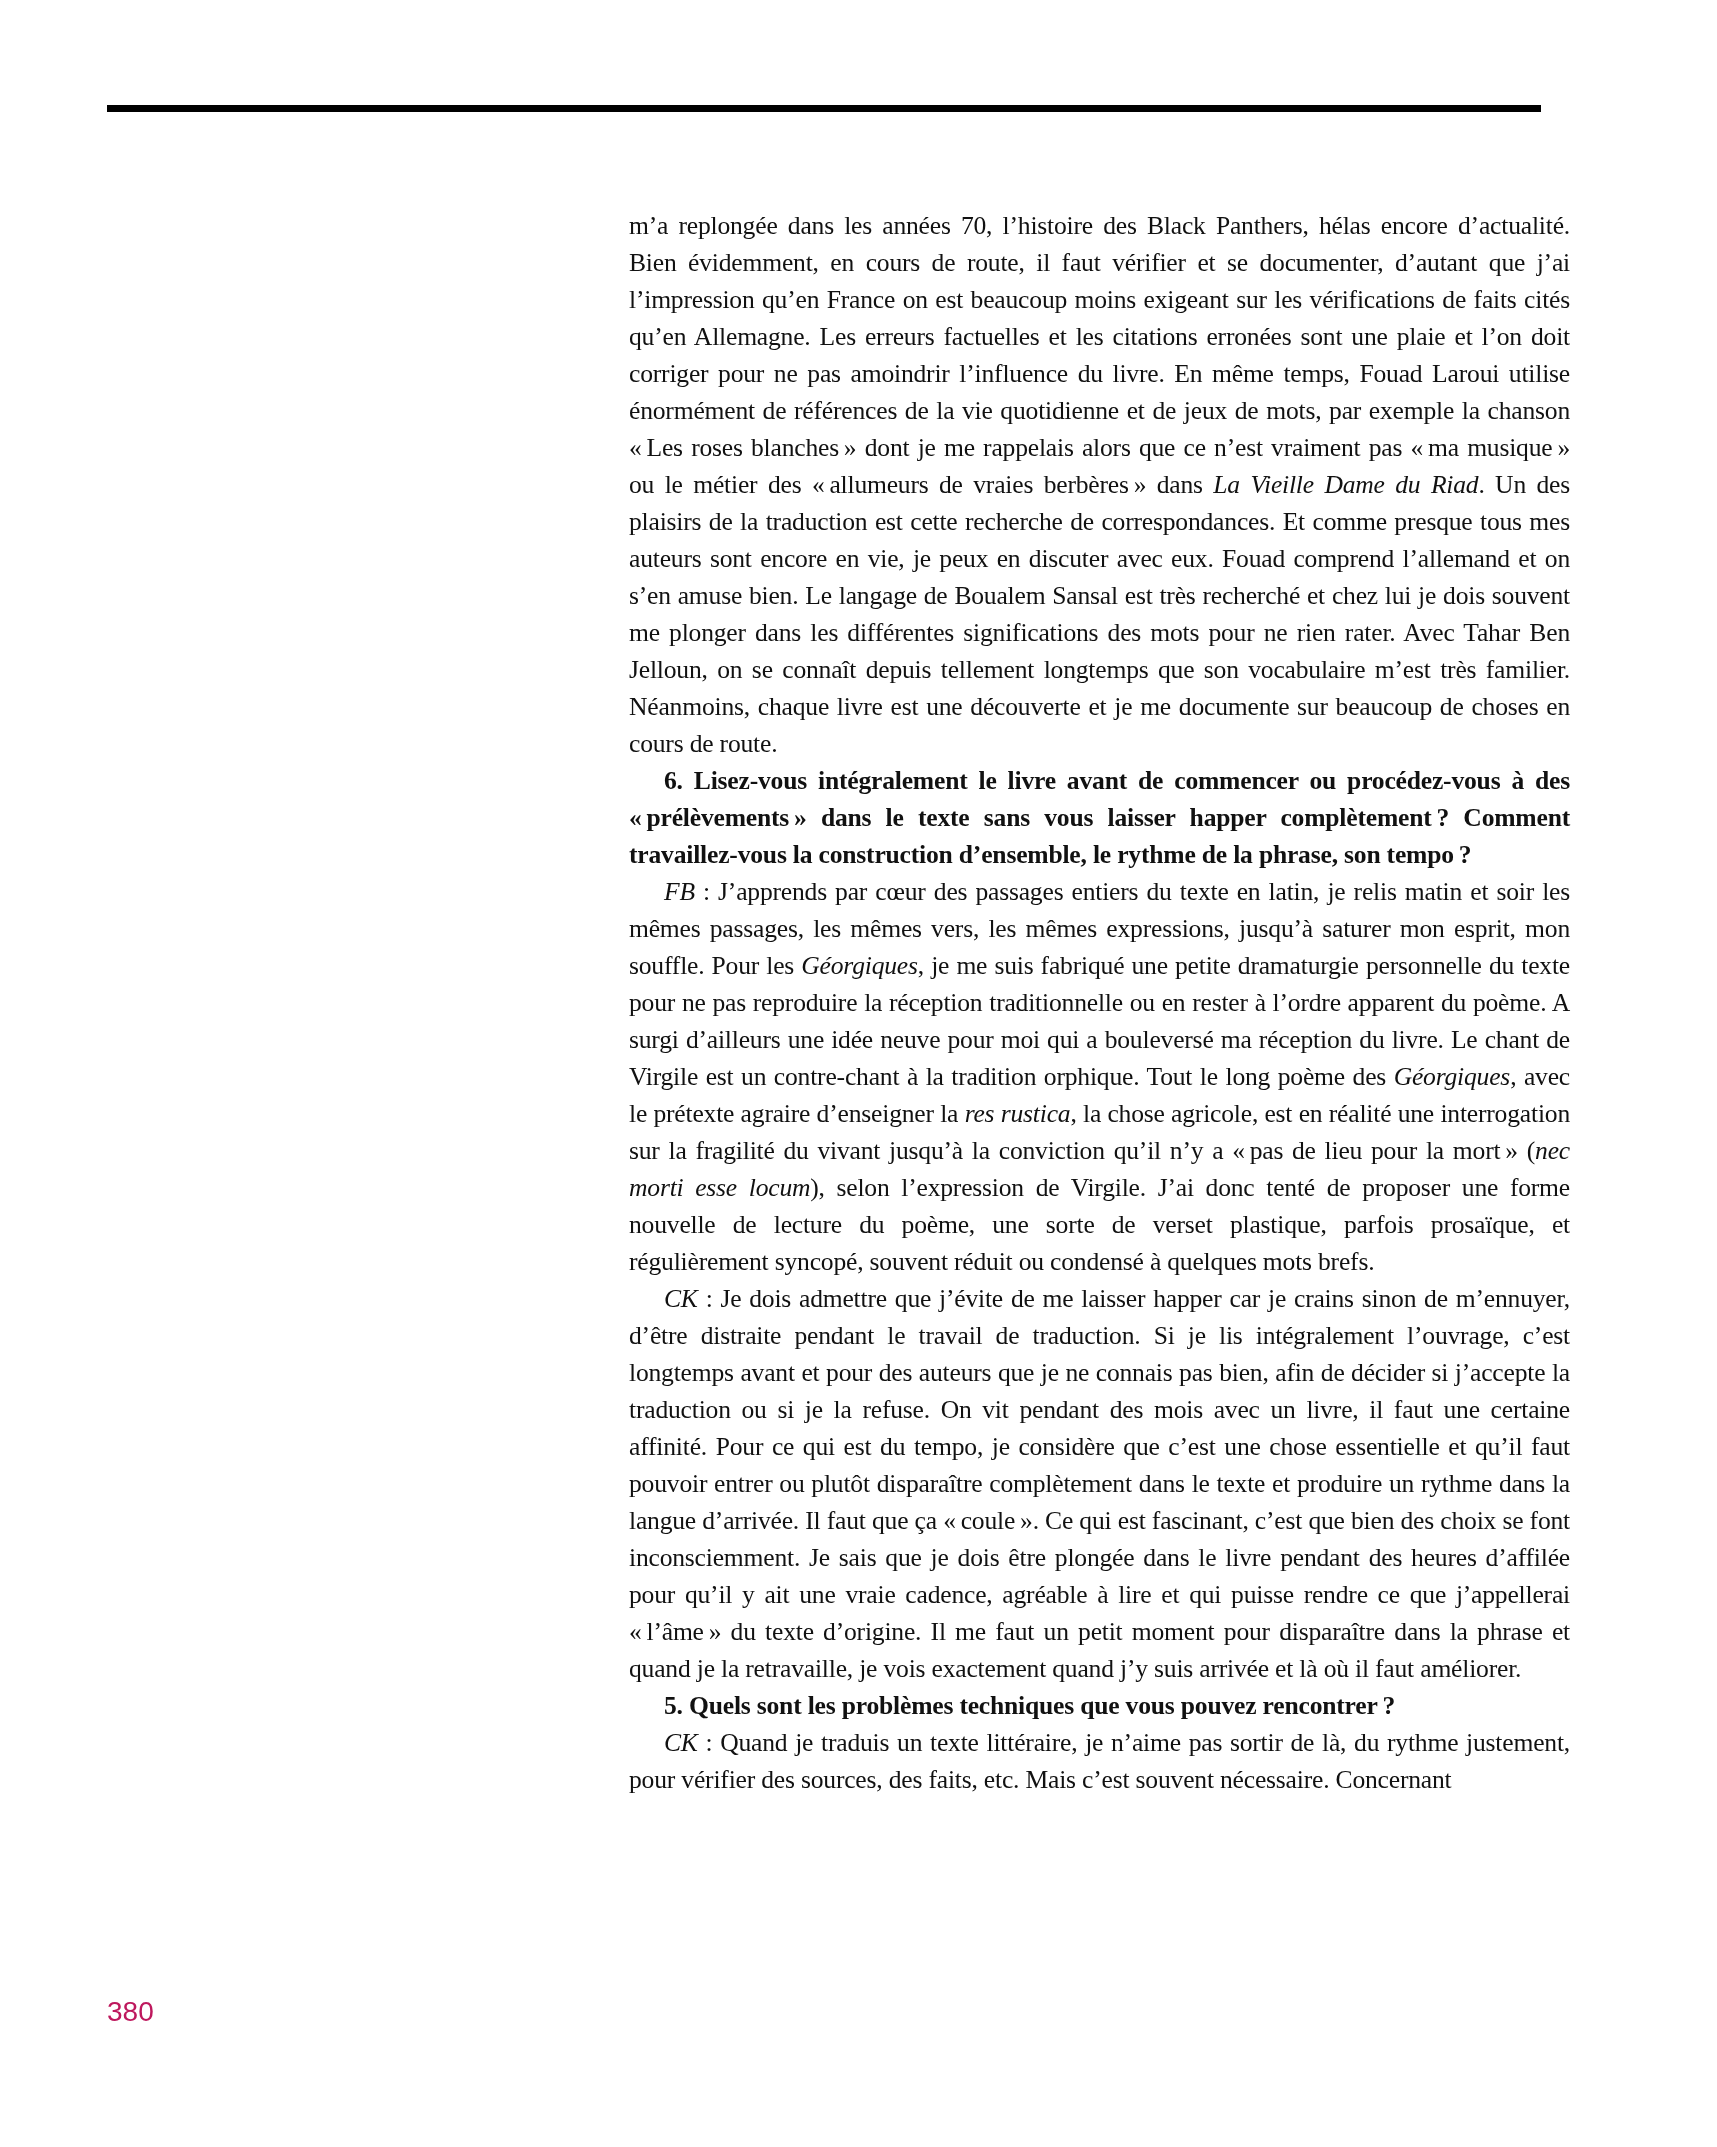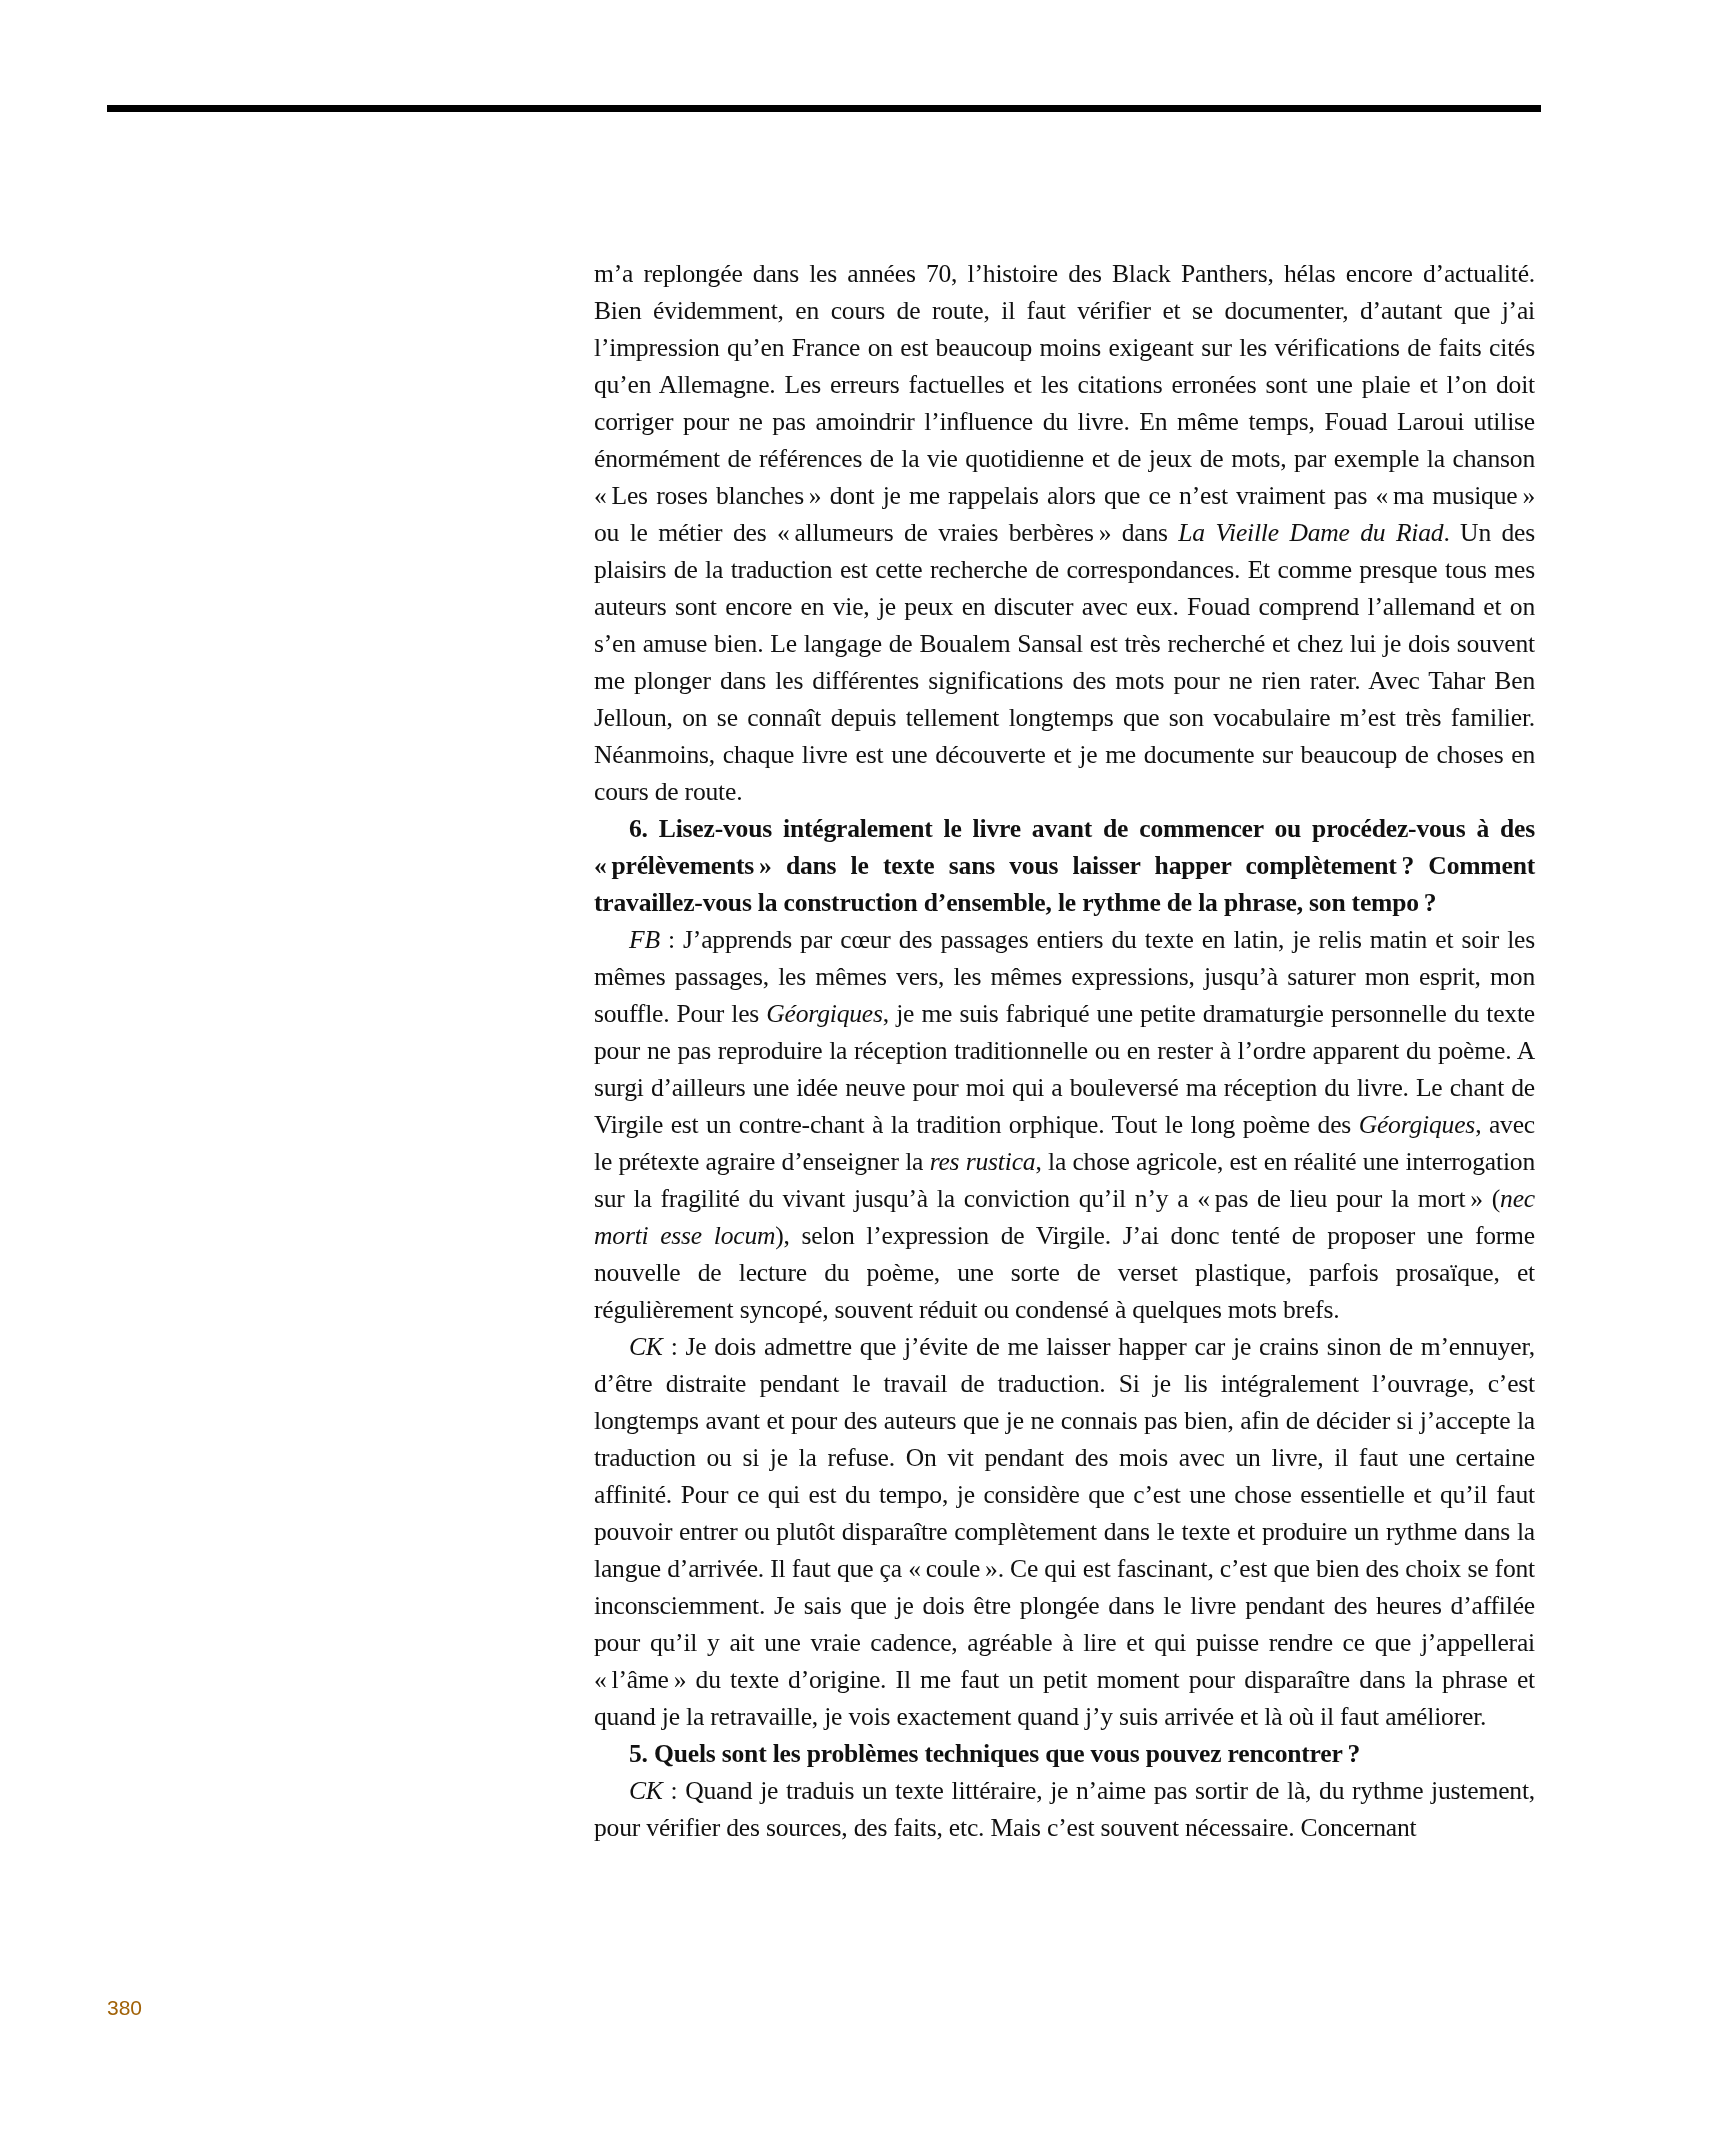--- a/index.html
+++ b/index.html
@@ -19,24 +19,23 @@
   .top-rule {
     position: absolute;
     left: 107px;
     top: 105px;
     width: 1434px;
     height: 7.3px;
     background: #000000;
   }
   .text-col {
     position: absolute;
-    left: 594px;
+    left: 629px;
     top: 207px;
     width: 941px;
-    margin-top: 48px;
   }
   .text-col p {
     margin: 0;
     font-size: 25.6px;
     line-height: 37px;
     letter-spacing: -0.2px;
     text-align: justify;
     hyphens: auto;
     -webkit-hyphens: auto;
   }
@@ -48,22 +47,22 @@
     text-indent: 35px;
   }
   .mt-section { margin-top: 84px; }
   .mt-para    { margin-top: 24px; }
   .mt-section2 { margin-top: 80px; }
   .page-number {
     position: absolute;
     left: 107px;
     top: 1996px;
     font-family: "Liberation Sans", "DejaVu Sans", sans-serif;
-    font-size: 21px;
-    color: #a16207;
+    font-size: 28px;
+    color: #be185d;
   }
   i { font-style: italic; }
 </style>
 </head>
 <body>
 
 <div class="page">
 
   <div class="top-rule"></div>
 

